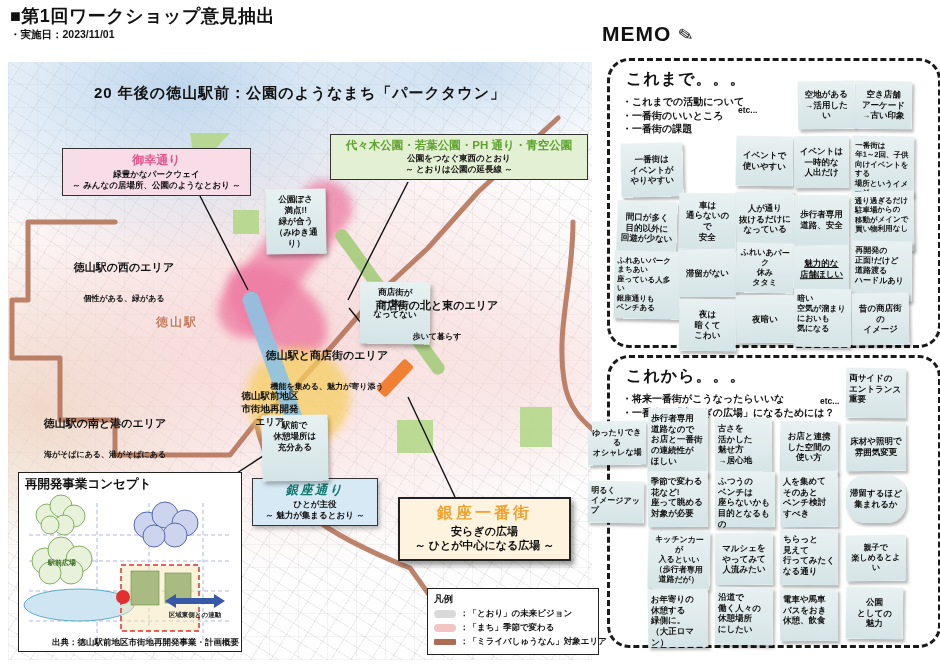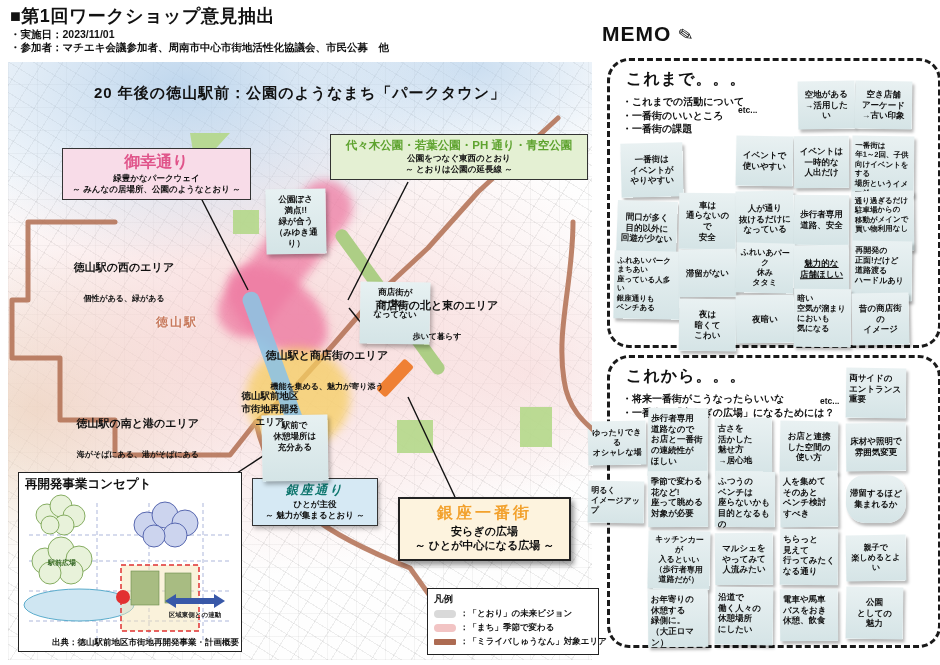--- a/index.html
+++ b/index.html
@@ -22,21 +22,21 @@
       repeating-linear-gradient(0deg, rgba(140,140,140,.09) 0 1px, transparent 1px 23px),
       repeating-linear-gradient(90deg, rgba(140,140,140,.09) 0 1px, transparent 1px 29px),
       #fefefe;}
   #map svg.layer{position:absolute;left:0;top:0;z-index:1;}
   .ov{position:absolute;z-index:2;}
   #vision{left:0;top:22px;width:584px;text-align:center;font-size:15px;font-weight:bold;letter-spacing:1px;}
   .callout{border:1px solid #333;text-align:center;padding:3px 2px 4px;background:#fff;}
   .callout .ct{font-weight:bold;}
   .callout .cl{font-size:8.5px;font-weight:bold;line-height:1.3;}
   #co-miyuki{left:54px;top:86px;width:183px;background:#f8dce8;}
-  #co-miyuki .ct{font-size:16px;color:#e0548a;}
+  #co-miyuki .ct{font-size:12px;color:#e0548a;}
   #co-parks{left:322px;top:72px;width:252px;background:#e4f0d3;}
   #co-parks .ct{font-size:11.5px;color:#5ea32f;}
   #co-ginzast{left:244px;top:416px;width:120px;background:#d6e9f4;box-shadow:2px 3px 4px rgba(0,0,0,.25);}
   #co-ginzast .ct{font-size:12.5px;color:#3fb1dc;letter-spacing:2px;}
   #co-ichiban{left:390px;top:435px;width:165px;background:#fdf3de;border:2px solid #222;box-shadow:3px 4px 5px rgba(0,0,0,.4);padding:4px 2px 6px;}
   #co-ichiban .ct{font-size:16px;color:#f2a12d;letter-spacing:3px;}
   #co-ichiban .cl{font-size:11px;}
   .mapnote{background:linear-gradient(180deg,#e7f1f2,#d4e4e6);box-shadow:2px 3px 4px rgba(0,0,0,.3);
            font-size:8.5px;font-weight:bold;line-height:1.3;padding:5px 4px;white-space:pre-line;}
   .arealabel{text-align:center;white-space:pre-line;}
@@ -72,21 +72,20 @@
   .note.c{text-align:center;display:flex;align-items:center;justify-content:center;}
   .note.l{text-align:left;}
 </style>
 </head>
 <body>
 <div id="page">
 
 <div id="hdr">
   <div class="t">■第1回ワークショップ意見抽出</div>
   <div class="s">・実施日：2023/11/01</div>
-  <div class="s">・参加者：マチエキ会議参加者、周南市中心市街地活性化協議会、市民公募　他</div>
 </div>
 
 <div id="map">
   <svg class="layer" width="584" height="598" viewBox="0 0 584 598">
     <defs>
           <filter id="soft" x="-40%" y="-40%" width="180%" height="180%">
             <feGaussianBlur stdDeviation="5"></feGaussianBlur>
           </filter>
         </defs>
 
@@ -180,21 +179,21 @@
   </div>
   <div class="ov arealabel" style="left:239px;top:268px;width:160px;">
     <div class="at">徳山駅と商店街のエリア</div>
     <div class="as">機能を集める、魅力が寄り添う</div>
   </div>
   <div class="ov arealabel" style="left:212px;top:310px;width:100px;">
     <div class="at" style="font-size:9.5px;">徳山駅前地区
 市街地再開発
 エリア</div>
   </div>
-  <div class="ov arealabel" style="left:31px;top:336px;width:160px;text-align:right;">
+  <div class="ov arealabel" style="left:17px;top:336px;width:160px;">
     <div class="at">徳山駅の南と港のエリア</div>
     <div class="as">海がそばにある、港がそばにある</div>
   </div>
   <div id="lb-station" class="ov">徳山駅</div>
 
   <div id="legend" class="ov">
     <div class="lt">凡例</div>
     <div id="legend-items">
           <div class="lg-row">
             <span class="lg-sw" style="background: rgb(217, 217, 217);"></span>

